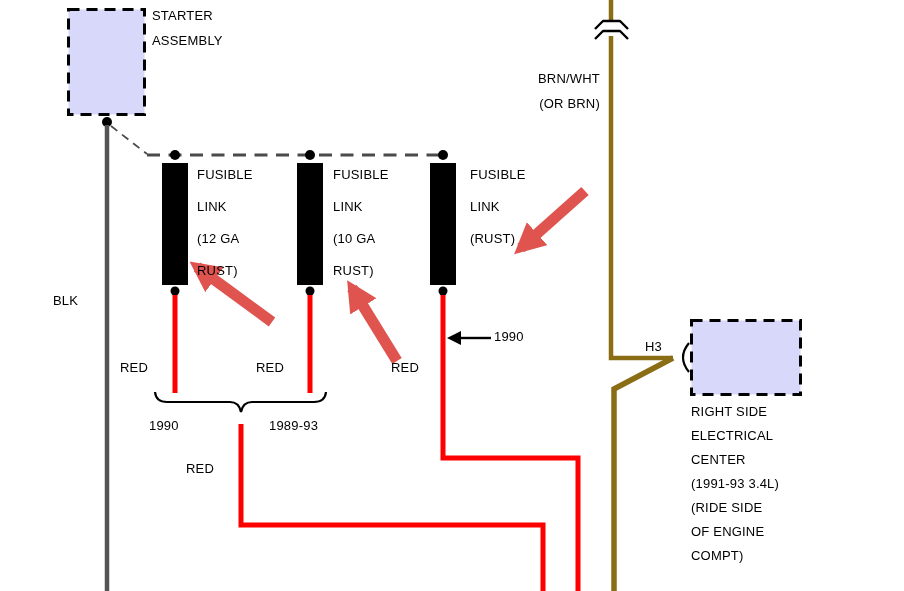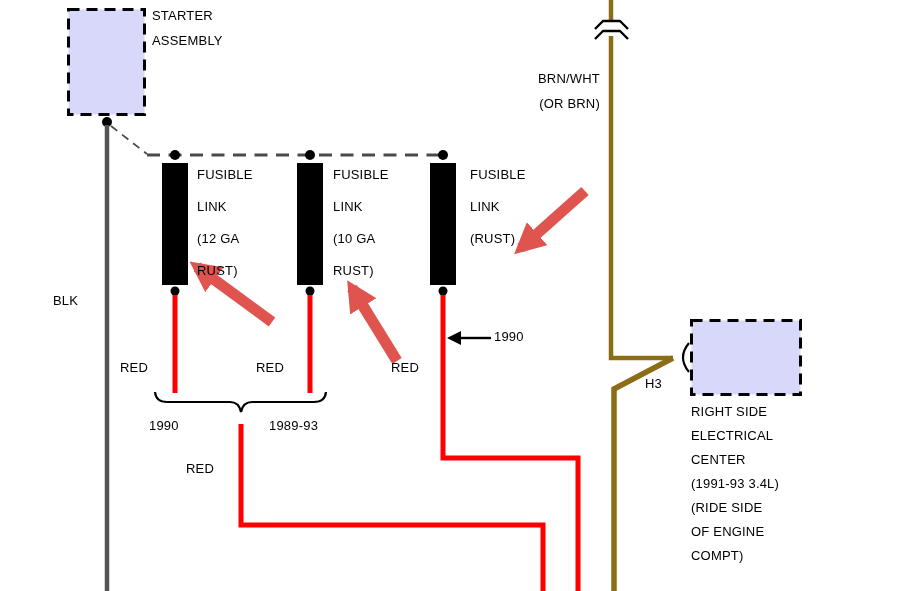--- a/index.html
+++ b/index.html
@@ -106,21 +106,21 @@
 
   <div class="lbl" style="left:120px;top:355px;">RED</div>
   <div class="lbl" style="left:256px;top:355px;">RED</div>
   <div class="lbl" style="left:391px;top:355px;">RED</div>
   <div class="lbl" style="left:186px;top:456px;">RED</div>
 
   <div class="lbl" style="left:149px;top:413px;">1990</div>
   <div class="lbl" style="left:269px;top:413px;">1989-93</div>
   <div class="lbl" style="left:494px;top:324px;">1990</div>
 
-  <div class="lbl" style="left:645px;top:334px;margin-top:37px;">H3</div>
+  <div class="lbl" style="left:645px;top:334px;">H3</div>
 
   <div class="lbl ec-lbl" style="left:691px;top:400px;">RIGHT SIDE
 ELECTRICAL
 CENTER
 (1991-93 3.4L)
 (RIDE SIDE
 OF ENGINE
 COMPT)</div>
 
 </div>

